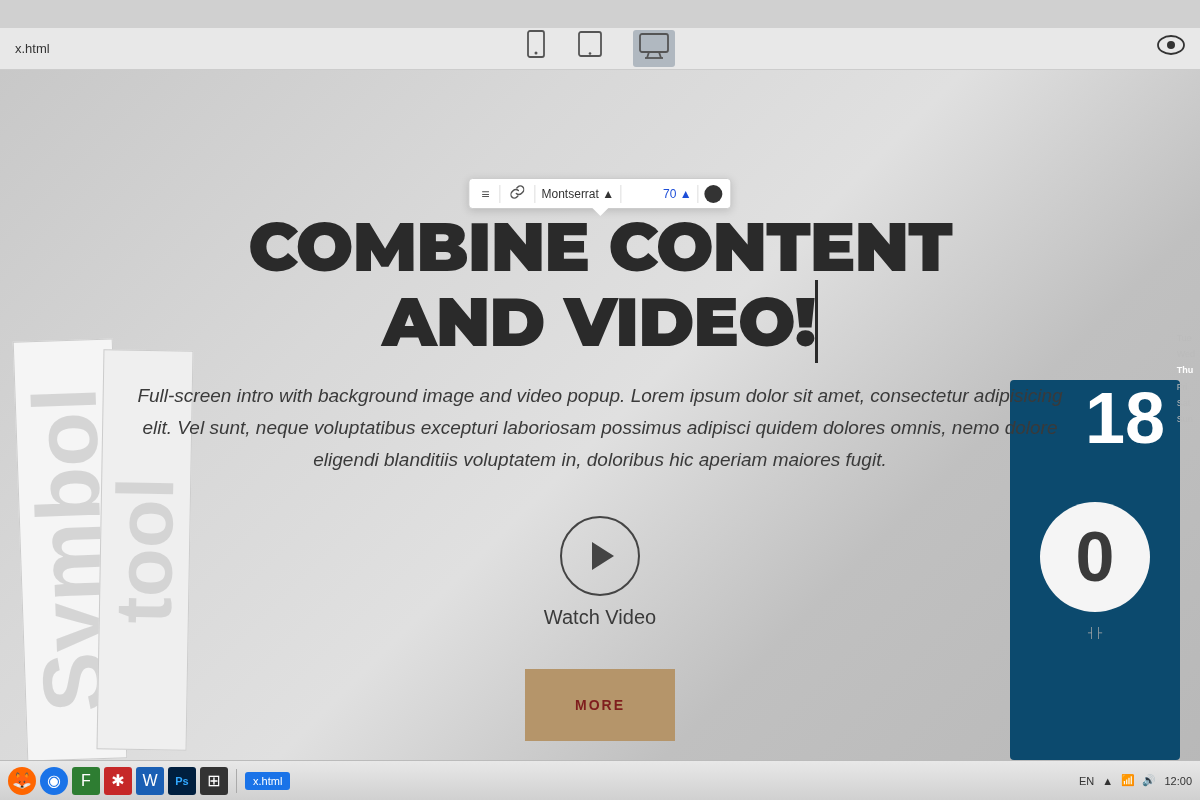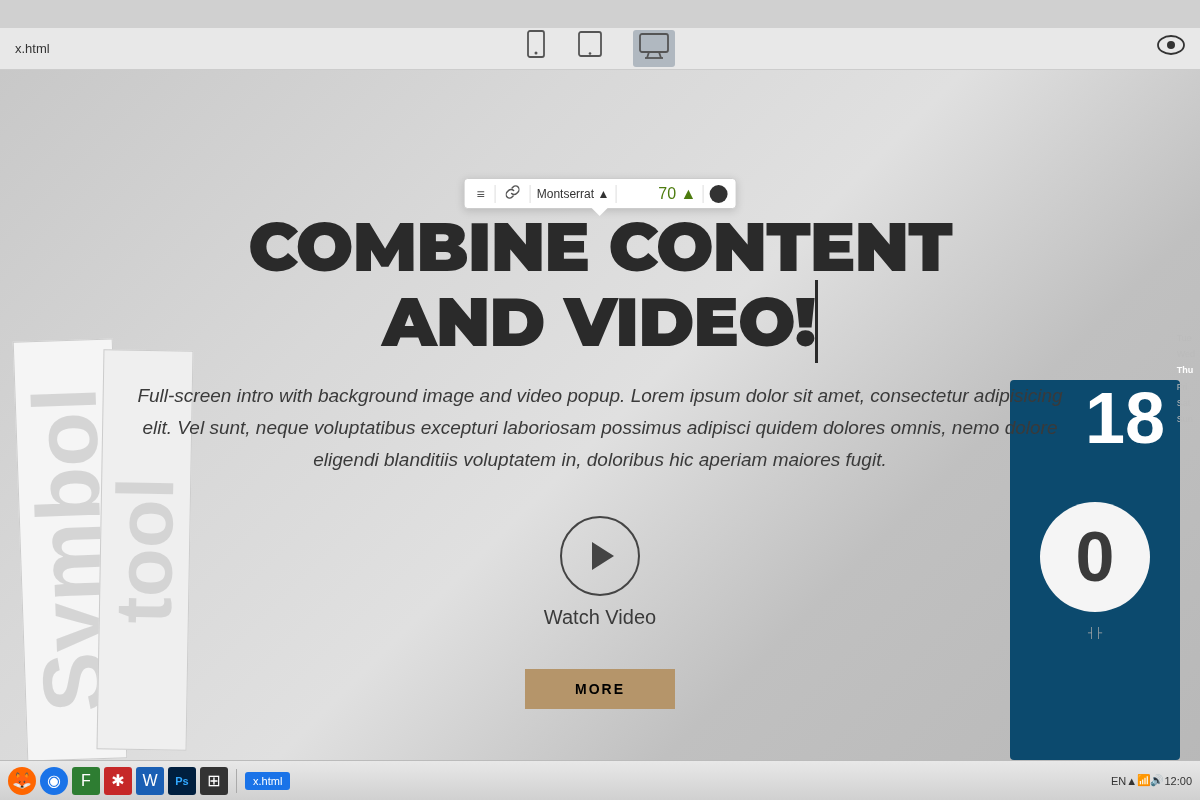--- a/index.html
+++ b/index.html
@@ -198,22 +198,22 @@
       width: 1px;
       height: 18px;
       background: #ddd;
     }
     .font-name {
       font-size: 12px;
       color: #333;
       white-space: nowrap;
     }
     .font-size {
-      font-size: 16px;
-      color: #4d7c0f;
+      font-size: 12px;
+      color: #1d4ed8;
       margin-left: 36px;
     }
     .color-dot {
       width: 18px;
       height: 18px;
       border-radius: 50%;
       background: #333;
     }
 
     
@@ -273,23 +273,23 @@
       border-bottom: 14px solid transparent;
       border-left: 22px solid #444;
       margin-left: 6px;
     }
     .watch-video-label {
       font-size: 20px;
       color: #3a3a3a;
     }
     .more-button {
       background: #b5956a;
-      color: #000000;
+      color: #7f1d1d;
       border: none;
-      padding: 12px 50px;
+      padding: 28px 50px;
       font-size: 14px;
       font-weight: 700;
       letter-spacing: 2px;
       cursor: pointer;
       text-transform: uppercase;
     }
 
     
     .taskbar {
       position: absolute;
@@ -318,21 +318,21 @@
     .taskbar-icon.blue { background: #1a73e8; color: white; }
     .taskbar-icon.green { background: #2e7d32; color: white; }
     .taskbar-icon.red { background: #c62828; color: white; }
     .taskbar-icon.word { background: #1a5fb4; color: white; }
     .taskbar-icon.ps { background: #001f3f; color: #31a8ff; }
     .taskbar-icon.dark { background: #333; color: white; }
     .taskbar-spacer { flex: 1; }
     .taskbar-sys {
       display: flex;
       align-items: center;
-      gap: 0;
+      gap: 8px;
       font-size: 11px;
       color: #333;
     }
     .taskbar-active {
       background: #1a73e8;
       color: white;
       padding: 3px 8px;
       border-radius: 3px;
       font-size: 11px;
     }

